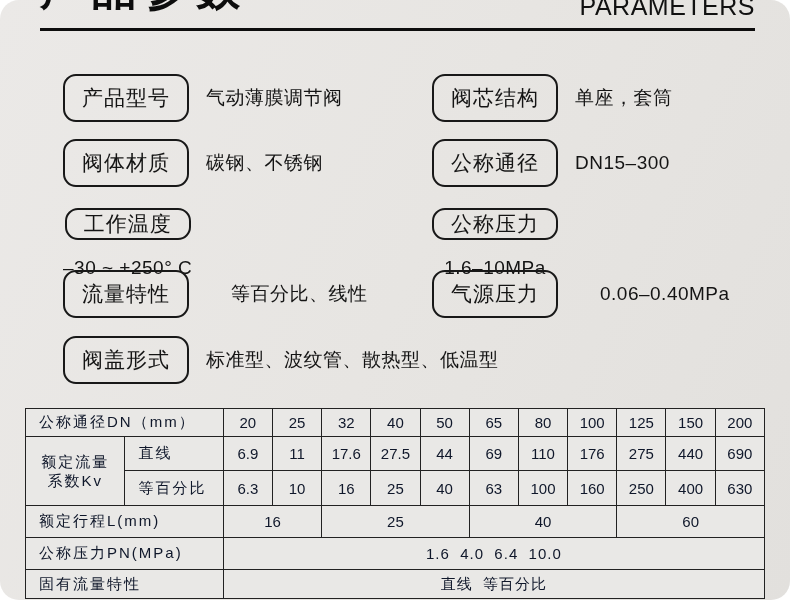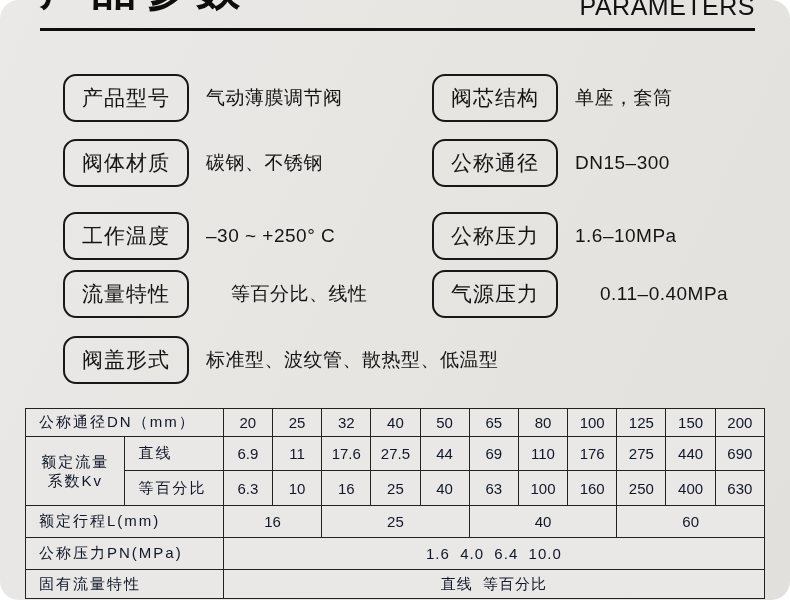--- a/index.html
+++ b/index.html
@@ -25,21 +25,21 @@
     line-height:1; white-space:nowrap;
   }
   #header-divider {
     position:absolute; left:40px; right:35px; top:28px; height:3px;
     background:#0d0d0d;
   }
   
   .spec-item { position:absolute; display:flex; align-items:center; gap:17px; height:40px; }
   .sL { left:63px; }
   .sR { left:432px; }
-  .r1 { top:78px; } .r2 { top:143px; } .r3 { top:216px; } .r4 { top:274px;gap:42px; } .r5 { top:340px;justify-content:space-between; }
+  .r1 { top:78px; } .r2 { top:143px; } .r3 { top:208px;flex-direction:column; } .r4 { top:274px;gap:42px; } .r5 { top:340px;justify-content:space-between; }
   .spec-label-box {
     box-sizing:border-box; height:48px; min-width:126px; padding:0 12px;
     border:2px solid #181818; border-radius:13px;
     display:flex; align-items:center; justify-content:center;
     font-size:21px; letter-spacing:1px; font-weight:500; white-space:nowrap;
   }
   .spec-value { font-size:19px; letter-spacing:0.5px; white-space:nowrap; }
   
   #spec-table {
     position:absolute; left:25px; top:408px; width:740px;
@@ -110,21 +110,21 @@
   <div class="spec-item sL r4">
     <div class="spec-label-box">
         <span>流量特性</span>
       </div>
     <div class="spec-value">等百分比、线性</div>
   </div>
   <div class="spec-item sR r4">
     <div class="spec-label-box">
         <span>气源压力</span>
       </div>
-    <div class="spec-value">0.11–0.40MPa</div>
+    <div class="spec-value">0.06–0.40MPa</div>
   </div>
 
   <div class="spec-item sL r5">
     <div class="spec-label-box">
         <span>阀盖形式</span>
       </div>
     <div class="spec-value">标准型、波纹管、散热型、低温型</div>
   </div>
 
   <table id="spec-table">

